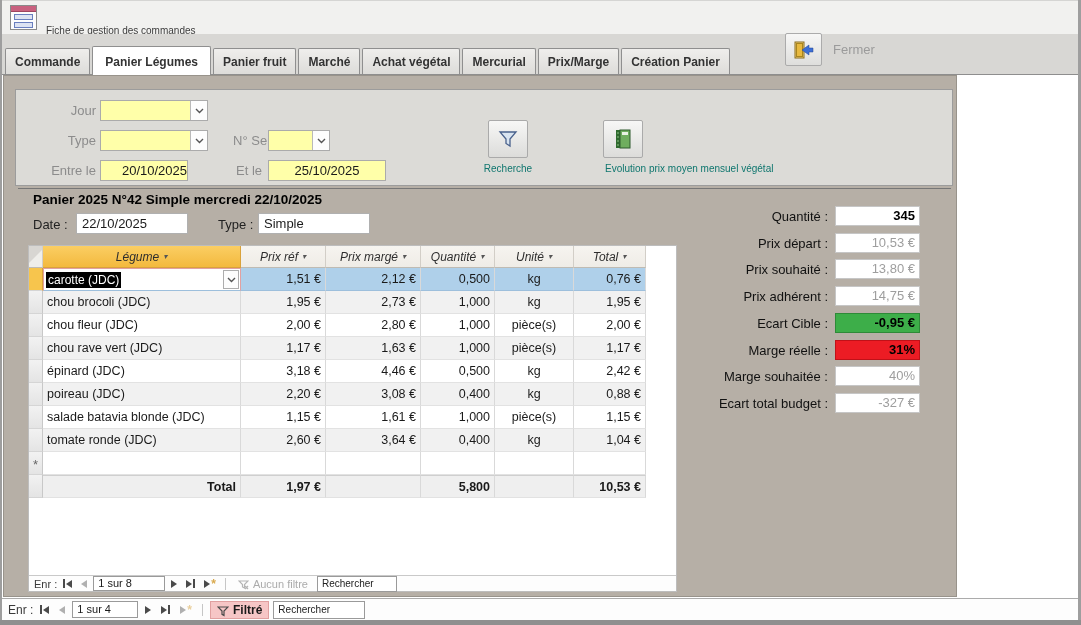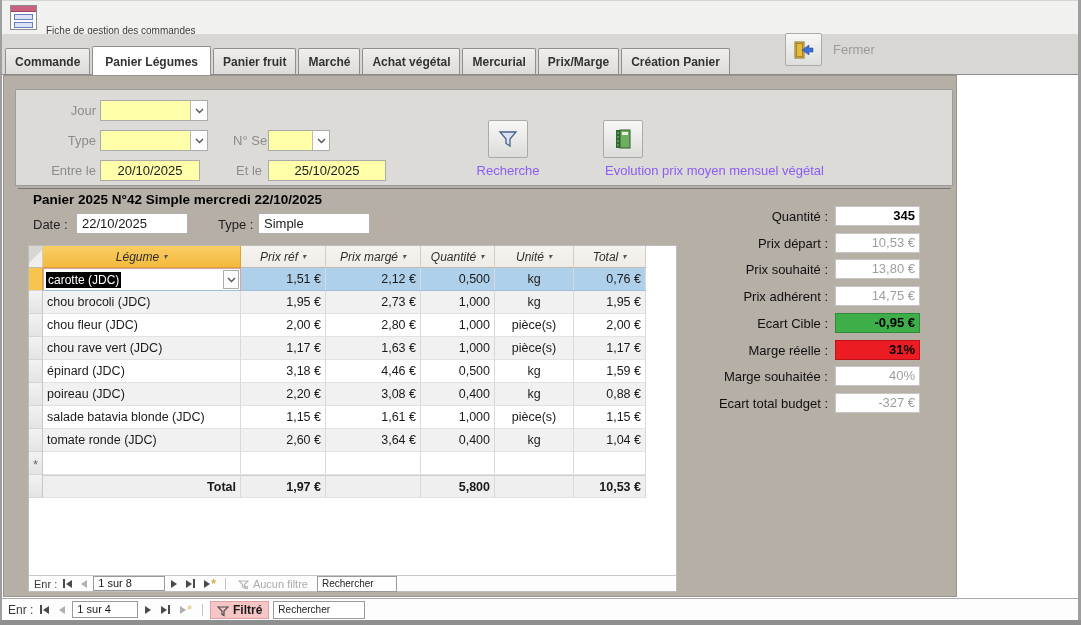--- a/index.html
+++ b/index.html
@@ -39,21 +39,21 @@
   
   .filterbox { left:15px; top:89px; width:938px; height:97px; background:#DCDBD7; border:1px solid #9C9C9C; }
   .flabel { position:absolute; font-size:13px; color:#8C8C8C; text-align:right; }
   .combo { position:absolute; height:21px; background:#FFFFA9; border:1px solid #ABABAB; }
   .combo .dd { position:absolute; right:0; top:0; bottom:0; width:17px; background:#FDFDFD; border-left:1px solid #B9B9B9;
                display:flex; align-items:center; justify-content:center; }
   .yfield { position:absolute; height:21px; background:#FFFFA9; border:1px solid #ABABAB; font-size:13px; color:#1A1A1A;
             text-align:center; line-height:19px; }
   .toolbtn { position:absolute; width:40px; height:38px; background:linear-gradient(#F7F7F6,#DCDCDA); border:1px solid #AAAAAA;
              border-radius:2px; display:flex; align-items:center; justify-content:center; }
-  .toollabel { position:absolute; font-size:13px; color:#8b5cf6; }
+  .toollabel { position:absolute; font-size:10px; color:#0f766e; }
 
   
   .subline { left:18px; top:188px; width:933px; height:405px; border-top:1px solid #777; }
   .ptitle { left:33px; top:192px; font-size:13.5px; font-weight:bold; color:#000; }
   .slabel { position:absolute; font-size:13px; color:#222; }
   .wfield { position:absolute; height:21px; background:#fff; border:1px solid #B0B0B0; font-size:13px; color:#1A1A1A;
             line-height:19px; padding-left:5px; }
 
   
   .datasheet { left:28px; top:245px; width:649px; height:347px; background:#fff; border:1px solid #BDBDBD;
@@ -173,21 +173,21 @@
   <div class="abs flabel" style="left:228px;top:133px;width:50px;">N° Sem</div>
   <div class="abs combo" style="left:268px;top:130px;width:62px;">
     <span class="dd">
       <svg width="9" height="6" viewBox="0 0 9 6">
           <polyline points="1,1 4.5,4.5 8,1" fill="none" stroke="#555" stroke-width="1.4"></polyline>
         </svg>
     </span>
   </div>
 
   <div class="abs flabel" style="left:26px;top:163px;width:70px;">Entre le</div>
-  <div class="abs yfield" style="left:100px;top:160px;width:100px;">20/10/2025</div>
+  <div class="abs yfield" style="left:100px;top:160px;width:88px;text-align:right;">20/10/2025</div>
   <div class="abs flabel" style="left:212px;top:163px;width:50px;">Et le</div>
   <div class="abs yfield" style="left:268px;top:160px;width:118px;">25/10/2025</div>
 
   <div class="toolbtn" style="left:488px;top:120px;">
     <svg width="20" height="18" viewBox="0 0 20 18">
       <polygon points="2,2 18,2 12,9 12,16 8,13.5 8,9" fill="#D9E4F0" stroke="#49618C" stroke-width="1.3"></polygon>
     </svg>
   </div>
   <div class="abs toollabel" style="left:458px;top:163px;width:100px;text-align:center;">Recherche</div>
 
@@ -288,21 +288,21 @@
       <div class="c num w-tot">1,17 €</div>
     </div>
 
     <div class="drow">
       <div class="sel"></div>
       <div class="c w-leg">épinard (JDC)</div>
       <div class="c num w-ref">3,18 €</div>
       <div class="c num w-mar">4,46 €</div>
       <div class="c num w-qte">0,500</div>
       <div class="c w-uni">kg</div>
-      <div class="c num w-tot">1,59 €</div>
+      <div class="c num w-tot">2,42 €</div>
     </div>
 
     <div class="drow alt">
       <div class="sel"></div>
       <div class="c w-leg">poireau (JDC)</div>
       <div class="c num w-ref">2,20 €</div>
       <div class="c num w-mar">3,08 €</div>
       <div class="c num w-qte">0,400</div>
       <div class="c w-uni">kg</div>
       <div class="c num w-tot">0,88 €</div>

